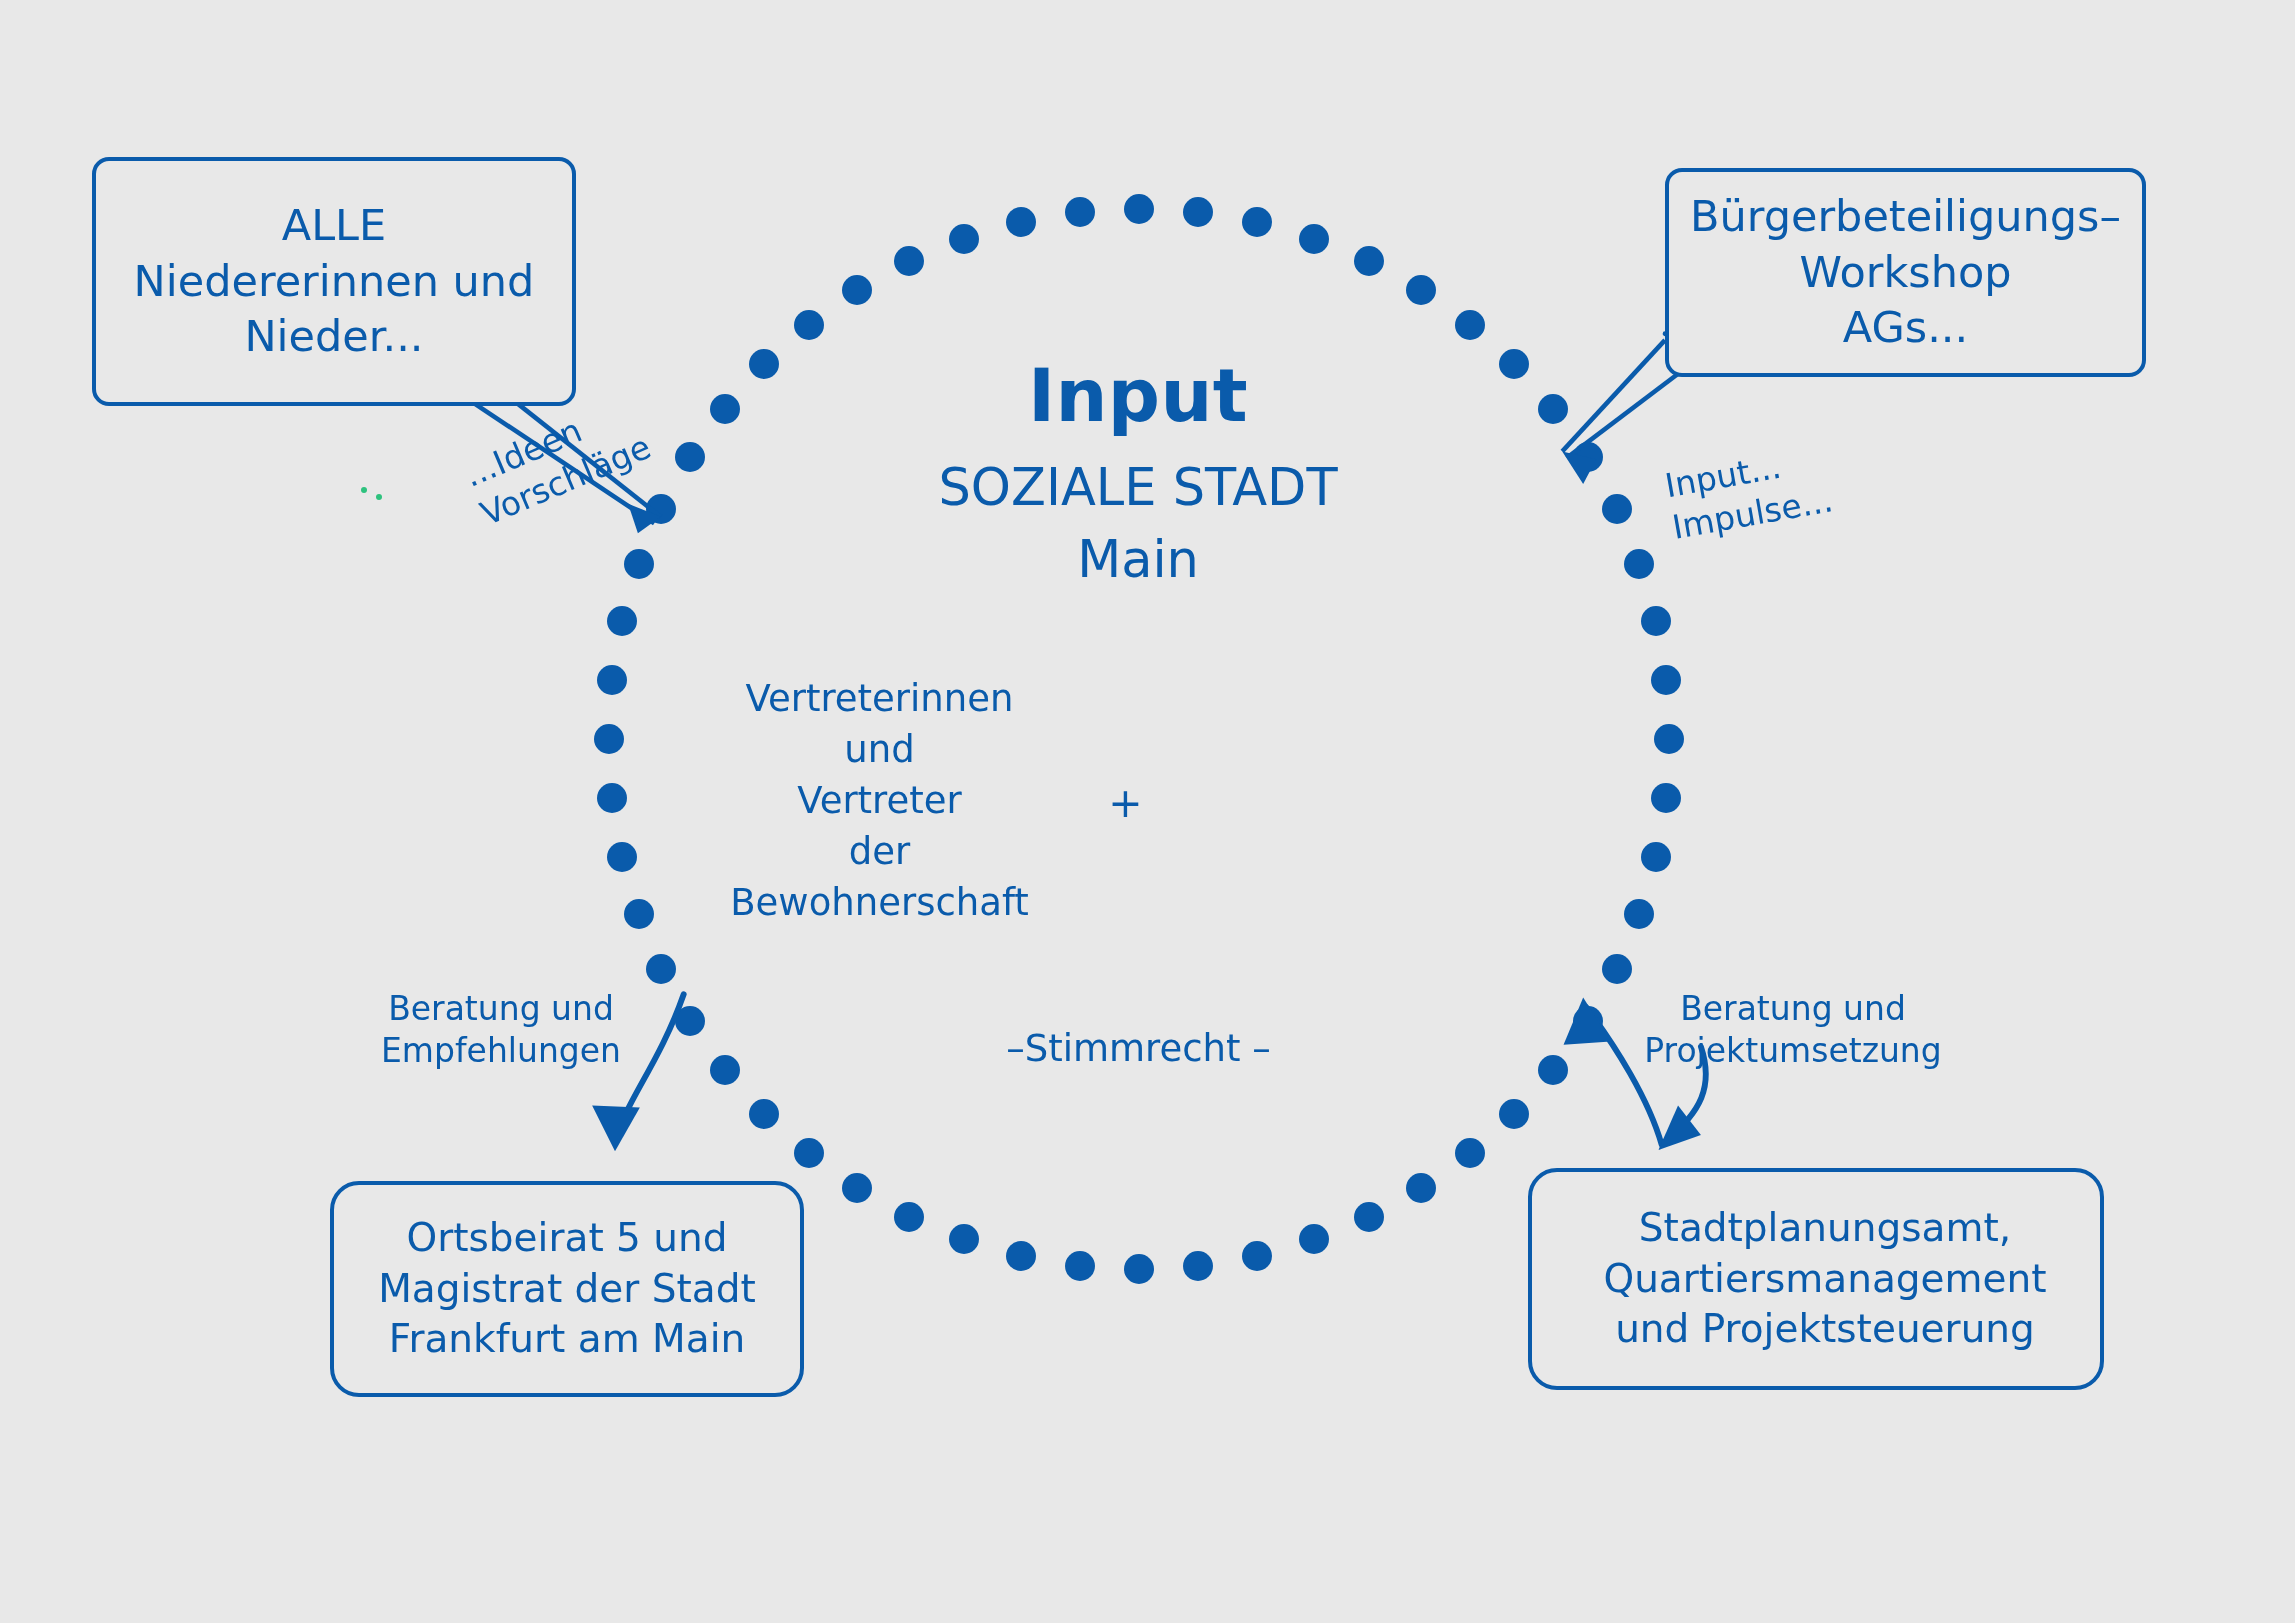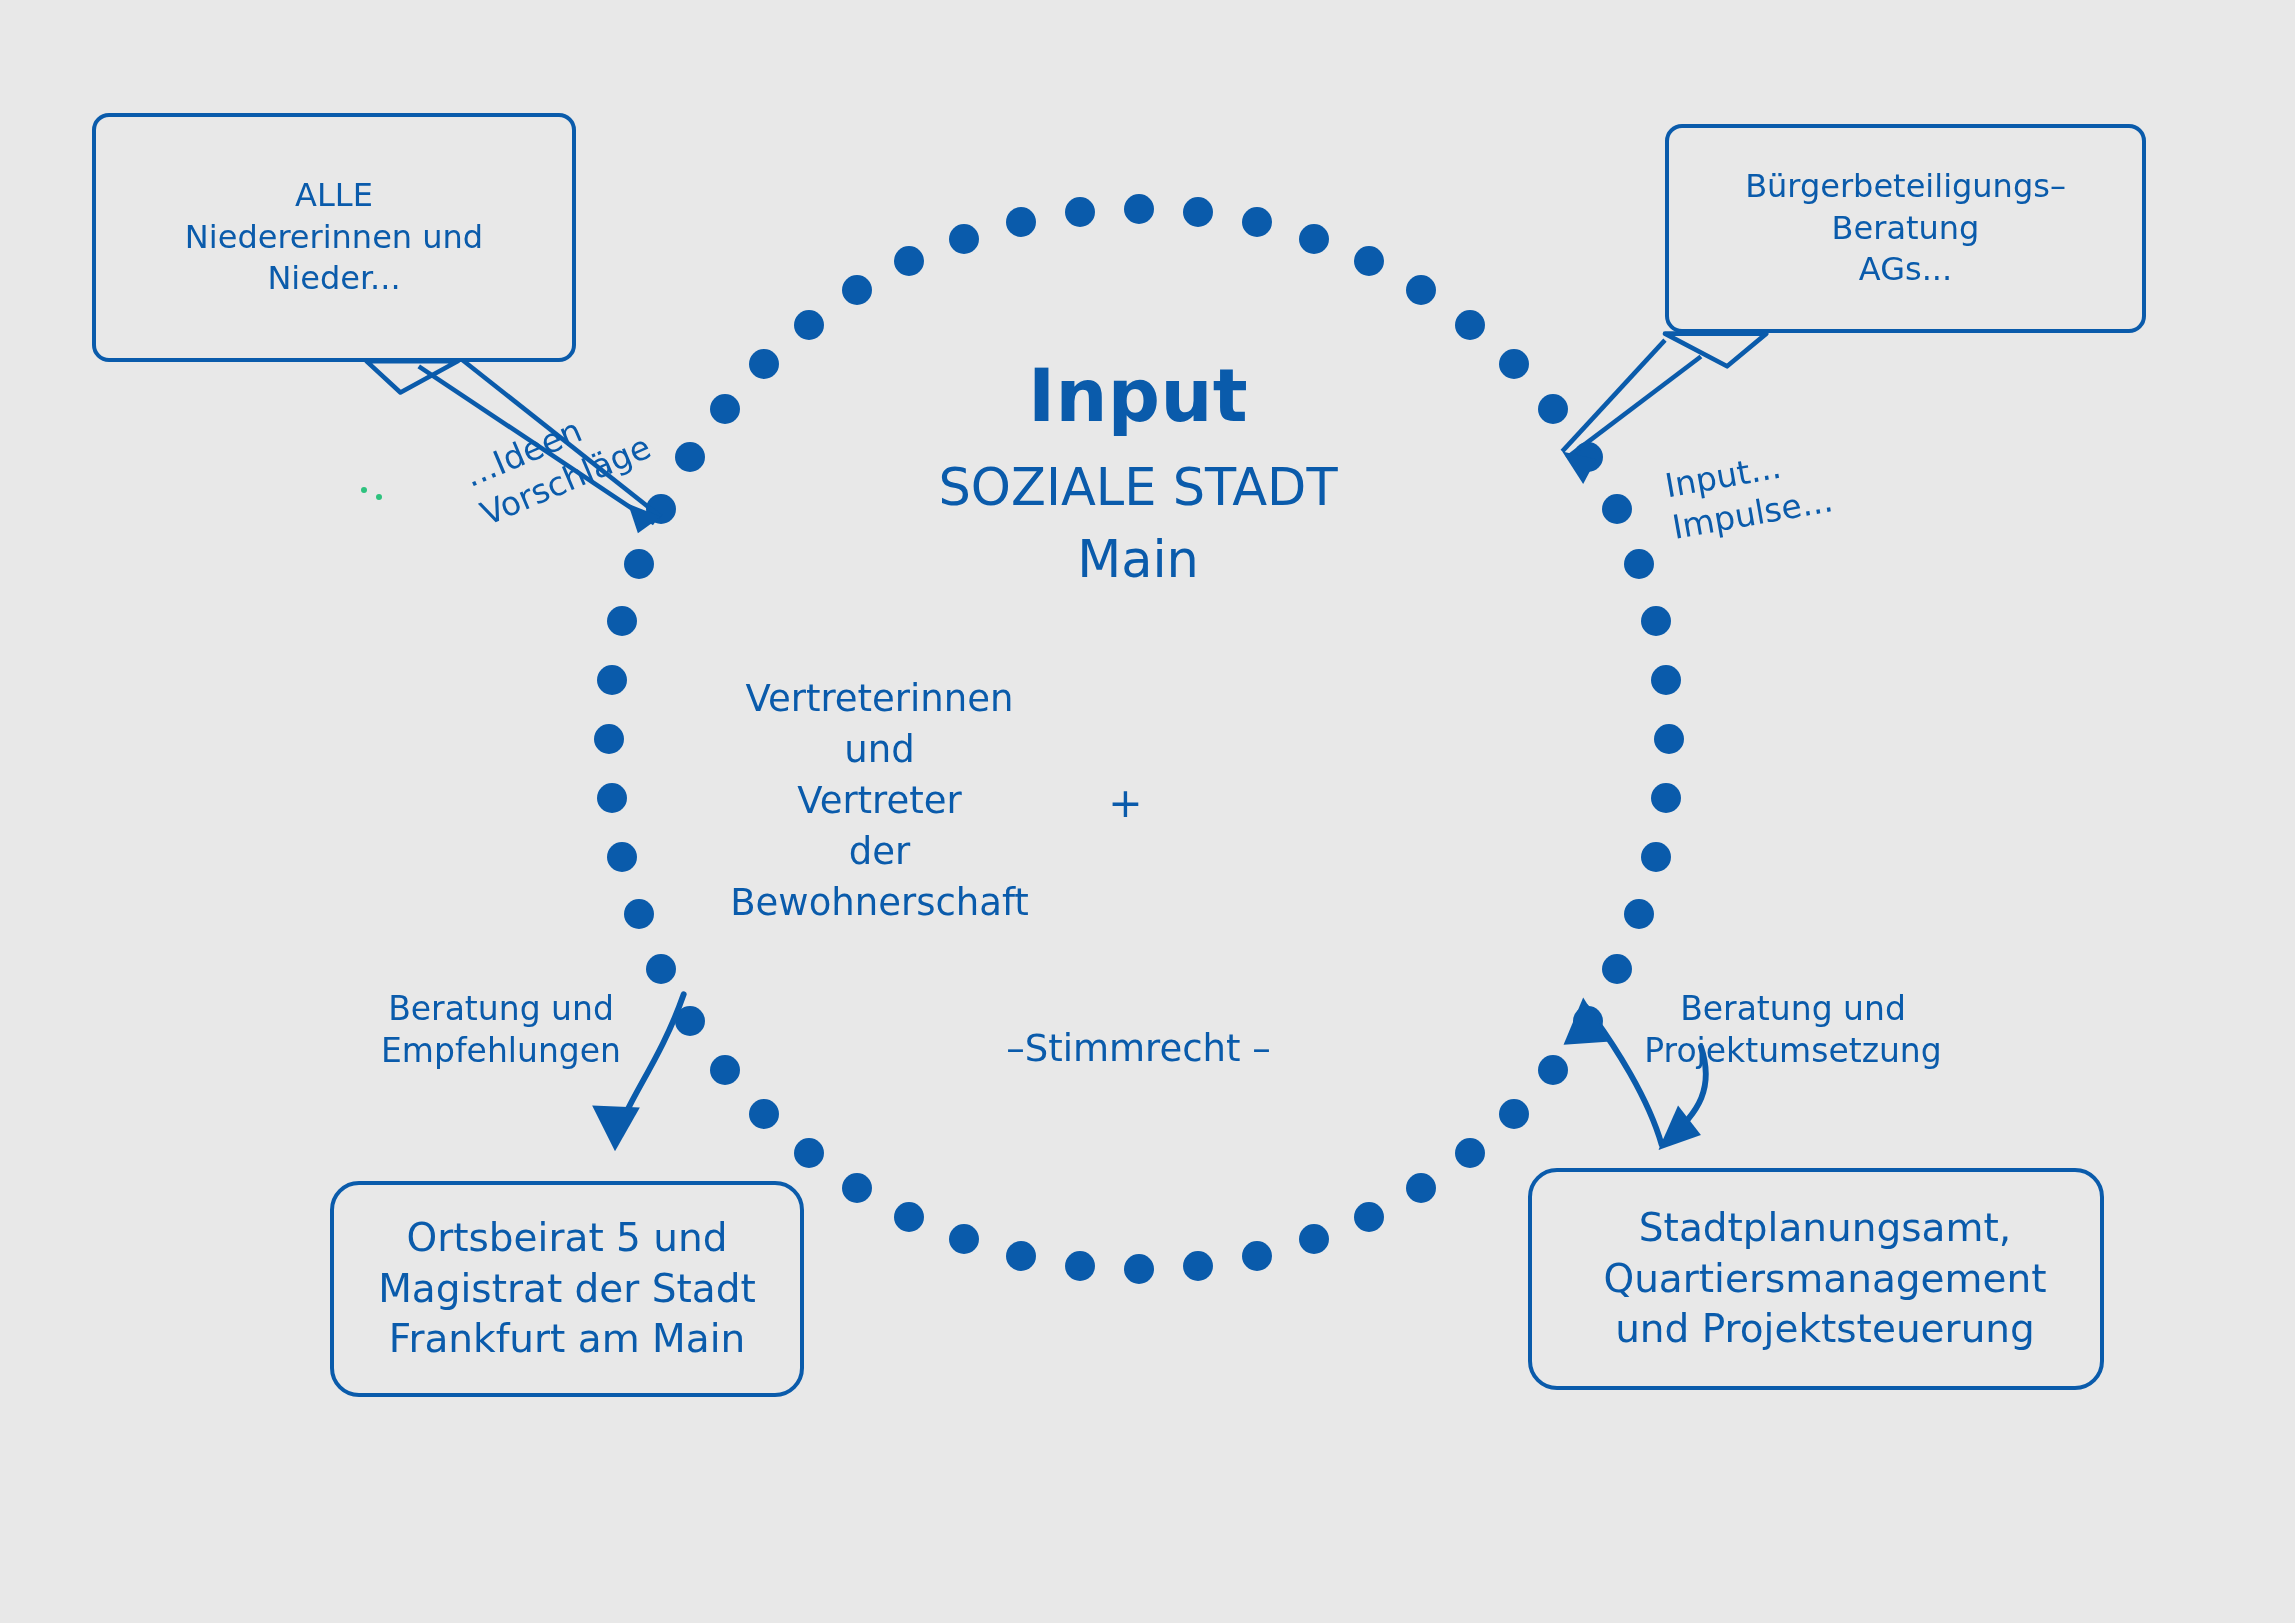--- a/index.html
+++ b/index.html
@@ -103,21 +103,22 @@
     background: #e8e8e8;
     color: #0a5bab;
     display: flex;
     align-items: center;
     justify-content: center;
     text-align: center;
     line-height: 1.3;
   }
   .speech {
     border-radius: 17px;
-    font-size: 32px;
+    font-size: 43px;
+    margin-top: 44px;
   }
   .rounded {
     border-radius: 29px;
     font-size: 39px;
   }
   #box-alle {
     left: 92px;
     top: 113px;
     width: 484px;
     height: 249px;
@@ -293,21 +294,21 @@
     <path d="M2535,1758 L2565,1690 L2600,1735 Z" fill="#0a5bab"></path>
   </svg>
 
   <div class="tiny-dot" style="left:361px; top:487px;"></div>
   <div class="tiny-dot" style="left:376px; top:494px;"></div>
 
   <div class="box speech" id="box-alle" style="white-space: pre-line;">ALLE
 Niedererinnen und
 Nieder...</div>
   <div class="box speech" id="box-buerger" style="white-space: pre-line;">Bürgerbeteiligungs–
-Beratung
+Workshop
 AGs...</div>
   <div class="box rounded" id="box-ortsbeirat" style="white-space: pre-line;">Ortsbeirat 5 und
 Magistrat der Stadt
 Frankfurt am Main</div>
   <div class="box rounded" id="box-stadtplanung" style="white-space: pre-line; padding-left: 18px;">Stadtplanungsamt,
 Quartiersmanagement
 und Projektsteuerung</div>
 
   <div class="annot" id="annot-ideen" style="white-space: pre-line;">...Ideen
 Vorschläge</div>

